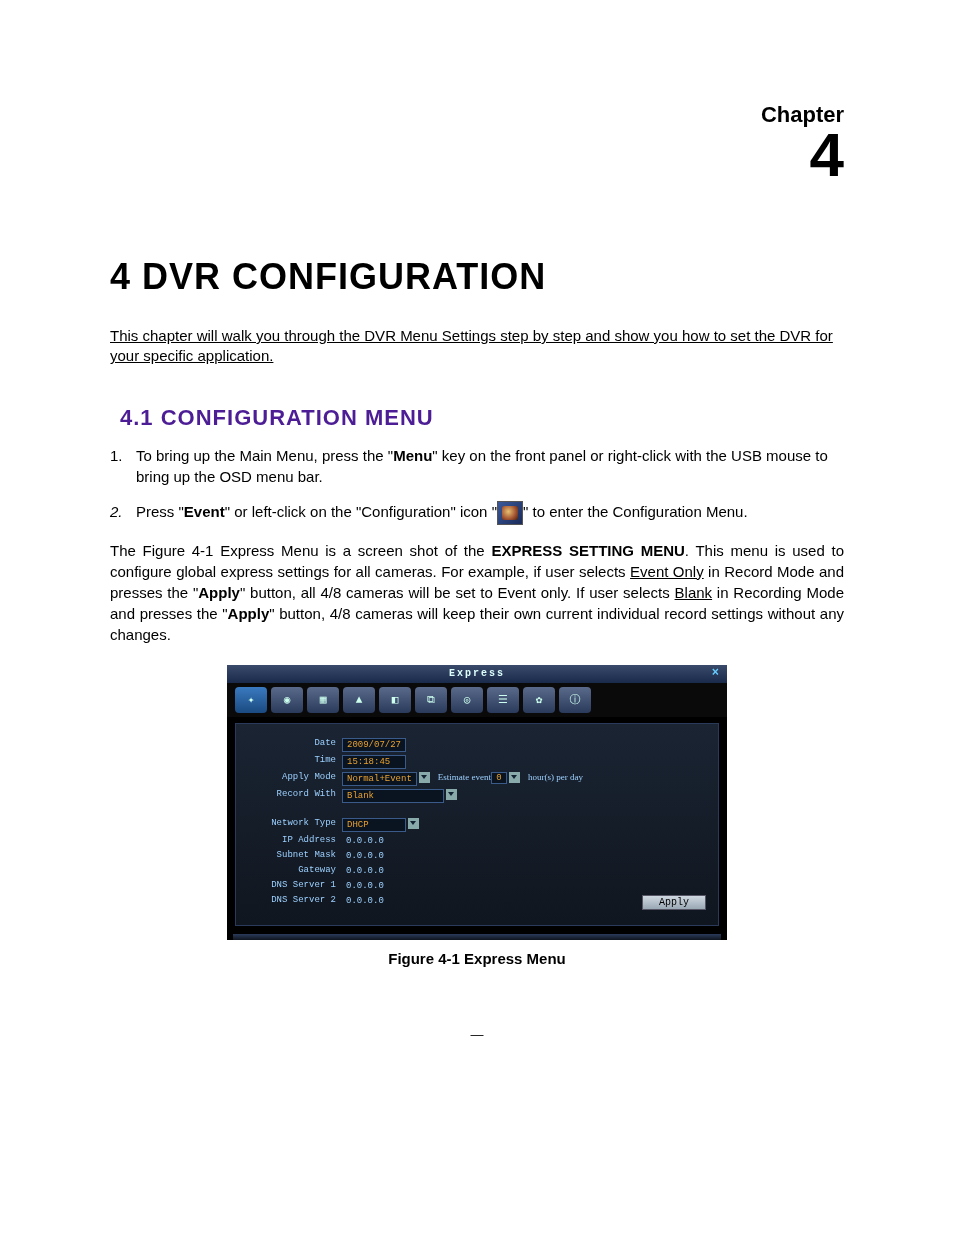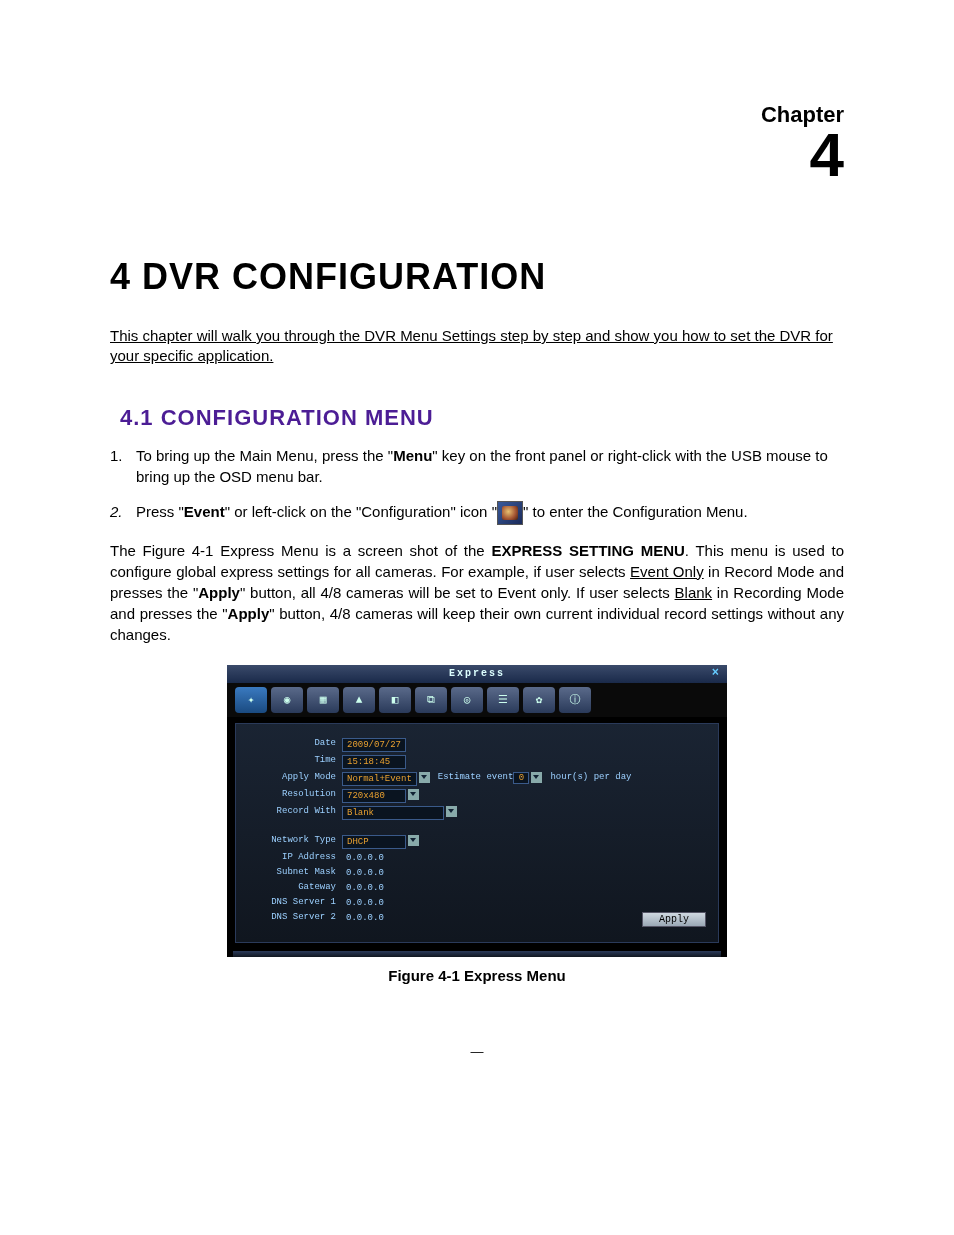--- a/index.html
+++ b/index.html
@@ -191,21 +191,21 @@
     vertical-align: middle;
   }
   .dd::after{
     content:"";
     position:absolute;
     left:2px; top:3px;
     border-left:3px solid transparent;
     border-right:3px solid transparent;
     border-top:4px solid #123;
   }
-  .extra { margin-left: 8px; color:#9cd0ff; }
+  .extra { margin-left: 8px; color:#9cd0ff;font-family:Liberation Serif, serif; }
   .tiny-field {
     background:#0a1420;
     border:1px solid #3a5a8a;
     color:#e8a030;
     padding:0 2px;
     display:inline-block;
     min-width:10px;
     text-align:center;
   }
   .sep { height: 12px; }
@@ -302,25 +302,20 @@
         <div class="row">
           <span class="lbl">Apply Mode</span>
           <span class="val-field">Normal+Event</span>
             <span class="dd"></span>
           <span class="extra">Estimate event</span>
           <span class="tiny-field">0</span>
             <span class="dd"></span>
           <span class="extra">hour(s) per day</span>
         </div>
         <div class="row">
-          <span class="lbl">Resolution</span>
-          <span class="val-field">720x480</span>
-            <span class="dd"></span>
-        </div>
-        <div class="row">
           <span class="lbl">Record With</span>
           <span class="val-field" style="min-width:92px">Blank</span>
             <span class="dd"></span>
         </div>
         <div class="sep"></div>
         <div class="row">
           <span class="lbl">Network Type</span>
           <span class="val-field">DHCP</span>
             <span class="dd"></span>
         </div>

